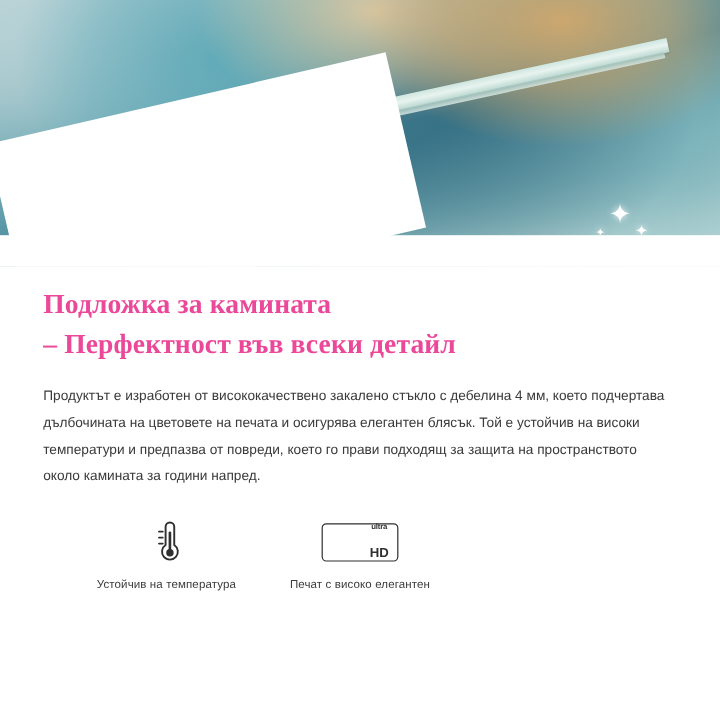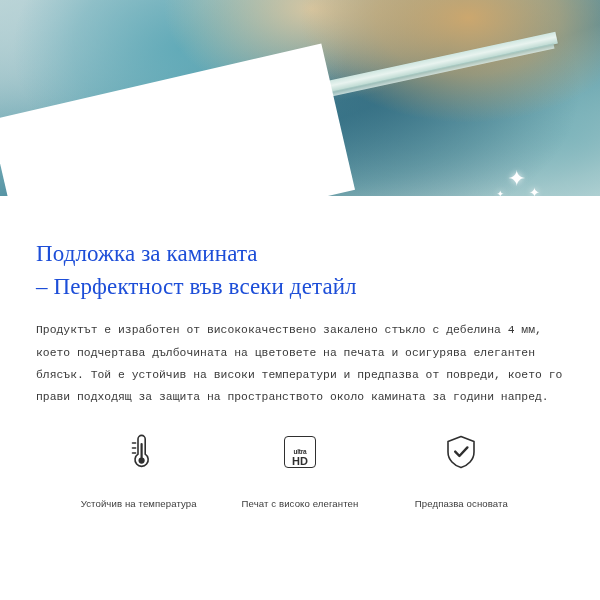--- a/index.html
+++ b/index.html
@@ -97,32 +97,31 @@
 
   
   .content {
     padding: 0 36px;
   }
   .headline {
     margin: 16px 0 0 0;
     font-family: "Liberation Serif", serif;
     font-size: 23px;
     line-height: 1.42;
-    font-weight: 400;
-    color: #1d4ed8;
+    font-weight: 700;
+    color: #ec4899;
     letter-spacing: 0.1px;
   }
   .headline .l2 { display: block; }
   .body-copy {
     margin: 16px 0 0 0;
     font-size: 11.4px;
     line-height: 1.95;
     color: #3a3a3a;
     max-width: 534px;
-    font-family: Liberation Mono, monospace;
   }
 
   
   .features {
     margin-top: 22px;
     display: grid;
     grid-template-columns: repeat(3, 1fr);
     grid-template-rows: 80px 80px;
     padding: 0 22px;
   }
@@ -132,36 +131,37 @@
     align-items: center;
     justify-content: flex-start;
   }
   .feature-icon {
     height: 44px;
     display: flex;
     align-items: center;
     justify-content: center;
   }
   .feature-label {
-    margin-top: 24px;
+    margin-top: 8px;
     font-size: 9.6px;
     color: #3c3c3c;
     text-align: center;
     letter-spacing: 0.1px;
   }
   .hd-badge {
     width: 30px;
     height: 30px;
     border: 1.6px solid #2f2f2f;
     border-radius: 4px;
     display: flex;
     flex-direction: column;
     align-items: center;
-    justify-content: flex-end;
+    justify-content: space-between;
     line-height: 1;
+    padding-left: 32px;
   }
   .hd-badge .top {
     font-size: 6.5px;
     font-weight: 700;
     color: #2f2f2f;
     letter-spacing: -0.2px;
   }
   .hd-badge .bot {
     font-size: 11px;
     font-weight: 700;
@@ -213,28 +213,19 @@
       <div class="feature">
         <div class="feature-icon">
           <div class="hd-badge">
             <span class="top">ultra</span>
             <span class="bot">HD</span>
           </div>
         </div>
         <div class="feature-label">Печат с високо елегантен</div>
       </div>
 
-      <div class="feature">
-        <div class="feature-icon">
-          <svg width="36" height="40" viewBox="0 0 36 40" fill="none" stroke="#2f2f2f" stroke-width="1.6">
-            <path d="M18 4.5 L31 9.5 V20 c0 8-6.2 13.4-13 15.6C11.2 33.4 5 28 5 20 V9.5 Z" stroke-linejoin="round"></path>
-            <path d="M12.2 19.6 l4.2 4.4 8-8.6" stroke-width="2.4" stroke-linecap="round" stroke-linejoin="round"></path>
-          </svg>
-        </div>
-        <div class="feature-label">Предпазва основата</div>
-      </div>
 
 
 
 
     </div>
   </div>
 </div>
 
 </body></html>

